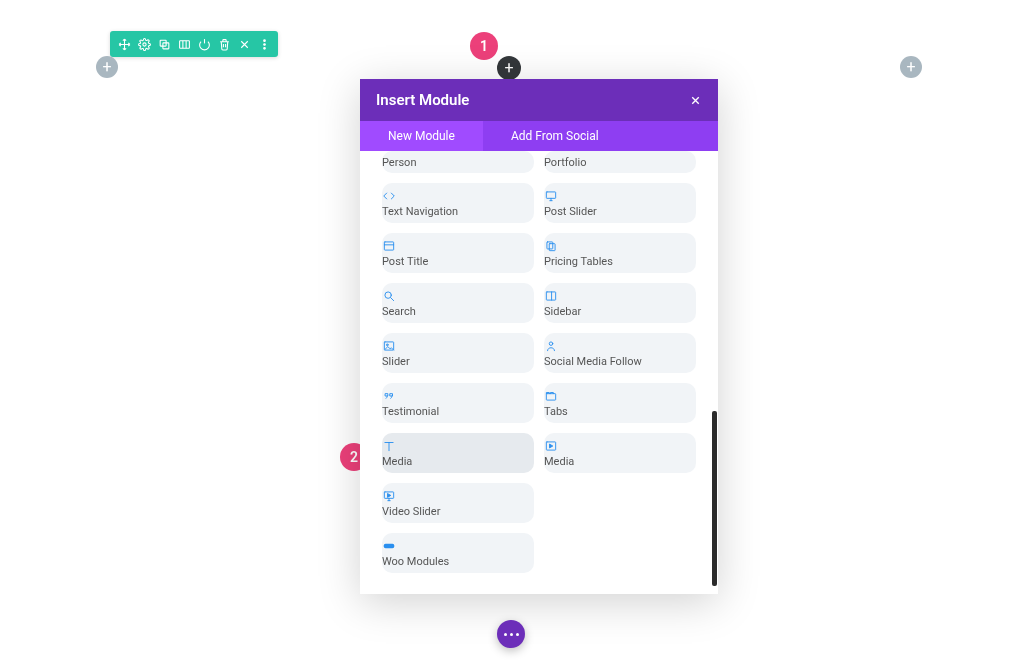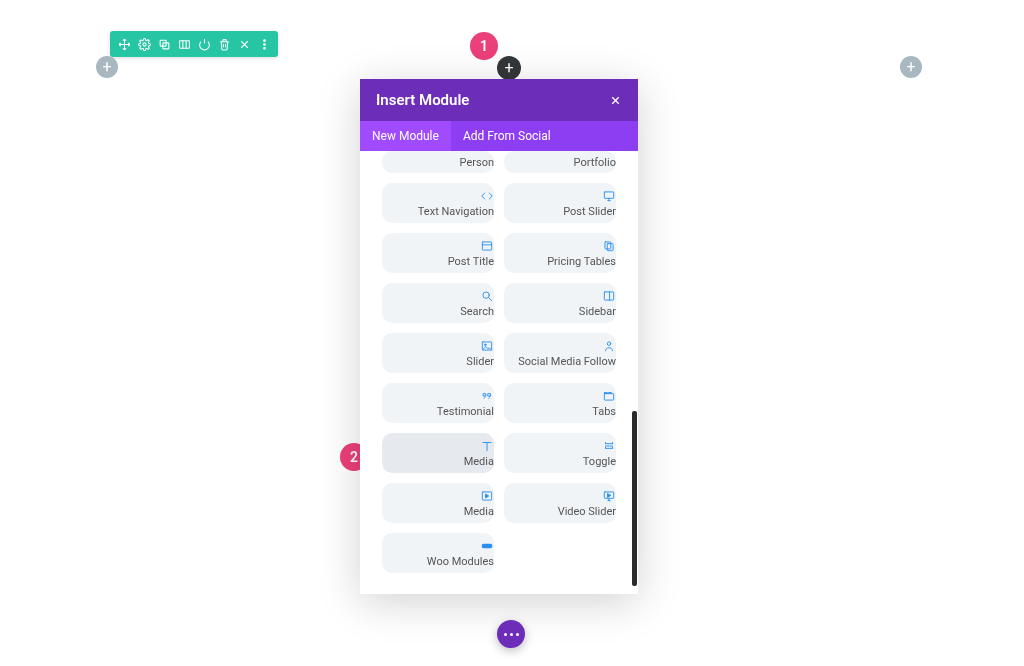--- a/index.html
+++ b/index.html
@@ -17,29 +17,29 @@
 .plus-left{top:56px;left:96px}
 .plus-right{top:56px;left:900px}
 .plus-top{top:56px;left:497px}
 
 
 .badge{position:absolute;width:28px;height:28px;border-radius:50%;background:#ec407a;color:#fff;display:flex;align-items:center;justify-content:center;font-size:14px;font-weight:600;box-shadow:0 0 0 2px #fff}
 .badge1{top:32px;left:470px}
 .badge2{top:443px;left:340px}
 
 
-.modal{position:absolute;top:79px;left:360px;width:278px;height:515px;background:#fff;box-shadow:0 8px 40px rgba(0,0,0,0.18);display:flex;flex-direction:column;overflow:hidden}
+.modal{position:absolute;top:79px;left:360px;width:358px;height:515px;background:#fff;box-shadow:0 8px 40px rgba(0,0,0,0.18);display:flex;flex-direction:column;overflow:hidden}
 .modal-header{height:42px;background:#6c2eb9;color:#fff;display:flex;align-items:center;justify-content:space-between;padding:0 16px;font-size:15px;font-weight:600}
 .modal-header .close{cursor:pointer;font-size:15px;display:flex;align-items:center}
 .modal-tabs{height:30px;display:flex;background:#8e3ef2}
-.modal-tabs .tab{flex:0 0 auto;padding:0 12px;height:100%;display:flex;align-items:center;font-size:12px;color:#fff;cursor:pointer}
+.modal-tabs .tab{flex:0 0 auto;padding:0 28px;height:100%;display:flex;align-items:center;font-size:12px;color:#fff;cursor:pointer}
 .modal-tabs .tab.active{background:#a04bff}
 .modal-body{flex:1;position:relative;overflow:hidden;background:#fff}
 .module-list{position:absolute;left:22px;right:22px;top:0;bottom:12px;display:grid;grid-template-columns:1fr 1fr;gap:10px;align-content:start;padding-top:0}
-.module-card{background:#f1f4f7;height:40px;display:flex;flex-direction:column;align-items:flex-end;justify-content:center;gap:2px;cursor:pointer;border-radius:10px}
+.module-card{background:#f1f4f7;height:40px;display:flex;flex-direction:column;align-items:flex-start;justify-content:center;gap:2px;cursor:pointer;border-radius:10px}
 .module-card.first-row{height:22px;justify-content:center}
 .module-card.hovered{background:#e6eaee}
 .module-card.half{grid-column:1/2}
 .m-icon{width:14px;height:14px;display:flex;align-items:center;justify-content:center;color:#2a8fef}
 .m-icon svg{width:14px;height:14px;stroke:#2a8fef;fill:none;stroke-width:1.6;stroke-linecap:round;stroke-linejoin:round}
 .m-label{font-size:11px;color:#555}
 
 
 .scroll-thumb{position:absolute;right:1px;top:260px;width:5px;height:175px;background:#2b2b2b;border-radius:2px}
 
@@ -226,28 +226,20 @@
       </div>
 
       <div class="module-card hovered">
         <span class="m-icon">
             <svg viewBox="0 0 24 24">
               <path d="M5 6h14M12 6v14"></path>
             </svg>
           </span>
         <span class="m-label">Media</span>
       </div>
-      <div class="module-card">
-        <span class="m-icon">
-            <svg viewBox="0 0 24 24">
-              <path d="M6 8h12M6 12h12M6 16h12M6 6v2M18 6v2M6 14v2M18 14v2"></path>
-            </svg>
-          </span>
-        <span class="m-label">Toggle</span>
-      </div>
 
       <div class="module-card">
         <span class="m-icon">
             <svg viewBox="0 0 24 24">
               <rect x="4" y="5" width="16" height="14" rx="1"></rect>
               <path d="M10 9l5 3-5 3z" fill="#2a8fef"></path>
             </svg>
           </span>
         <span class="m-label">Media</span>
       </div>

